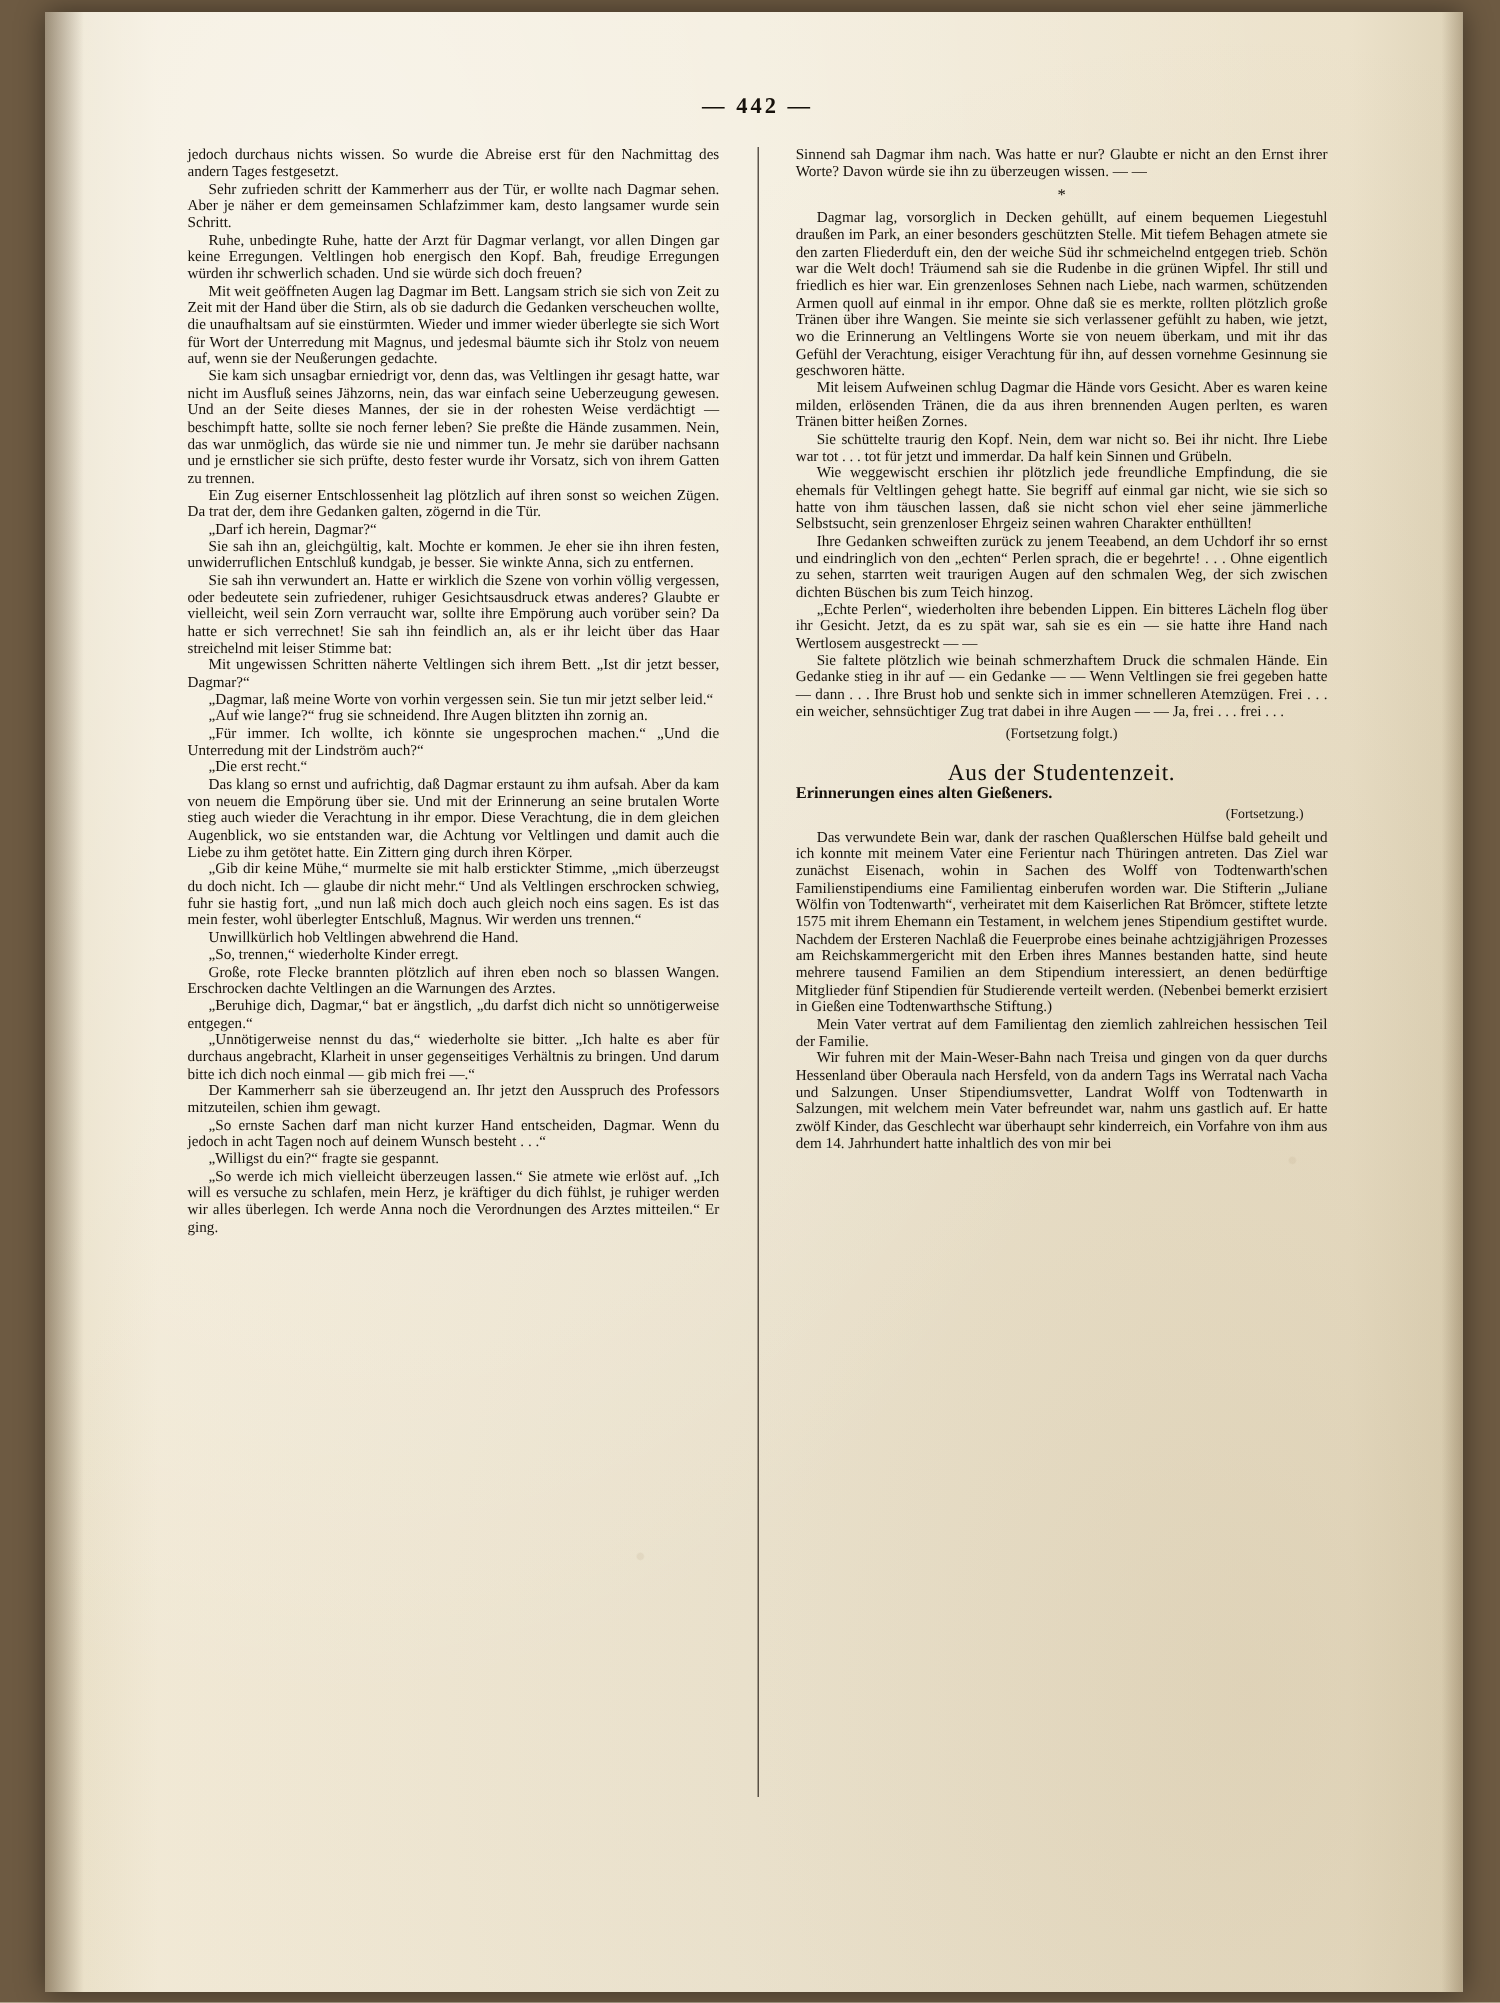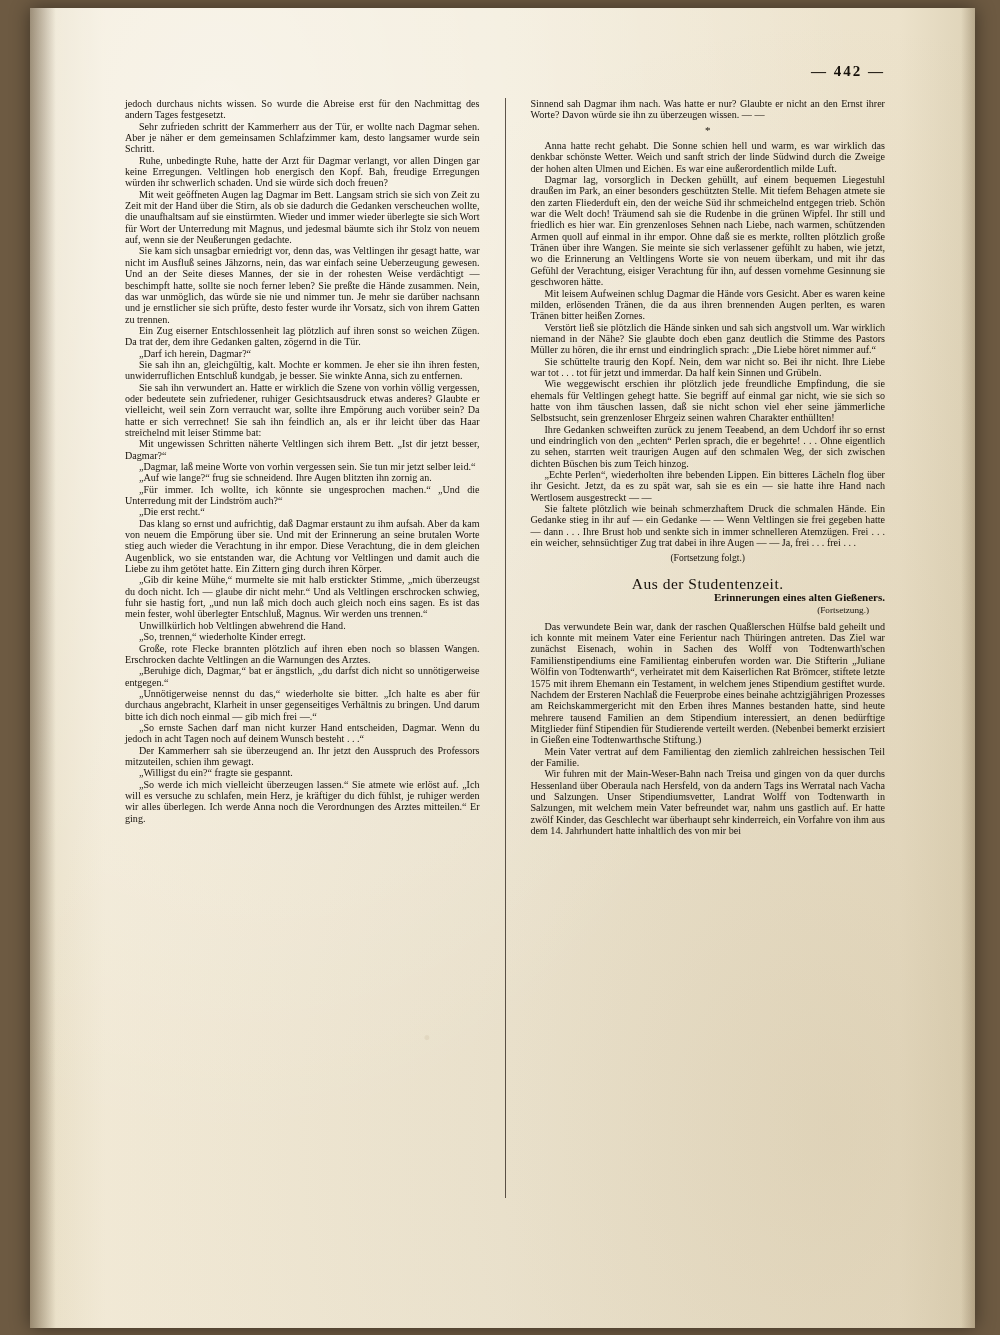--- a/index.html
+++ b/index.html
@@ -32,21 +32,21 @@
     background:linear-gradient(270deg, rgba(110,88,58,0.35), rgba(110,88,58,0));
     pointer-events:none;
   }
   #content{
     position:absolute;
     left:95px;top:55px;
     width:760px;height:1215px;
     color:#16110b;
   }
   .folio{
-    text-align:right;
+    text-align:center;
     font-size:15px;
     letter-spacing:2px;
     font-weight:bold;
     margin-bottom:18px;
     font-family:"Liberation Serif", serif;
   }
   .columns{
     position:relative;
     display:flex;
     gap:12px;
@@ -78,21 +78,21 @@
   .sec-title{
     text-align:center;
     font-size:15.5px;
     font-weight:normal;
     letter-spacing:.5px;
     margin:14px 0 3px 0;
     text-indent:0;
     font-family:"Liberation Serif", serif;
   }
   .sec-sub{
-    text-align:right;
+    text-align:left;
     font-size:11px;
     font-weight:bold;
     margin:0 0 2px 0;
     text-indent:0;
   }
   .sec-note{
     text-align:right;
     font-size:9.2px;
     margin:0 16px 4px 0;
     text-indent:0;
@@ -137,35 +137,33 @@
         <p>„Auf wie lange?“ frug sie schneidend. Ihre Augen blitzten ihn zornig an.</p>
         <p>„Für immer. Ich wollte, ich könnte sie ungesprochen machen.“ „Und die Unterredung mit der Lindström auch?“</p>
         <p>„Die erst recht.“</p>
         <p>Das klang so ernst und aufrichtig, daß Dagmar erstaunt zu ihm aufsah. Aber da kam von neuem die Empörung über sie. Und mit der Erinnerung an seine brutalen Worte stieg auch wieder die Verachtung in ihr empor. Diese Verachtung, die in dem gleichen Augenblick, wo sie entstanden war, die Achtung vor Veltlingen und damit auch die Liebe zu ihm getötet hatte. Ein Zittern ging durch ihren Körper.</p>
         <p>„Gib dir keine Mühe,“ murmelte sie mit halb erstickter Stimme, „mich überzeugst du doch nicht. Ich — glaube dir nicht mehr.“ Und als Veltlingen erschrocken schwieg, fuhr sie hastig fort, „und nun laß mich doch auch gleich noch eins sagen. Es ist das mein fester, wohl überlegter Entschluß, Magnus. Wir werden uns trennen.“</p>
         <p>Unwillkürlich hob Veltlingen abwehrend die Hand.</p>
         <p>„So, trennen,“ wiederholte Kinder erregt.</p>
         <p>Große, rote Flecke brannten plötzlich auf ihren eben noch so blassen Wangen. Erschrocken dachte Veltlingen an die Warnungen des Arztes.</p>
         <p>„Beruhige dich, Dagmar,“ bat er ängstlich, „du darfst dich nicht so unnötigerweise entgegen.“</p>
         <p>„Unnötigerweise nennst du das,“ wiederholte sie bitter. „Ich halte es aber für durchaus angebracht, Klarheit in unser gegenseitiges Verhältnis zu bringen. Und darum bitte ich dich noch einmal — gib mich frei —.“</p>
+        <p>Der Kammerherr sah sie überzeugend an. Ihr jetzt den Ausspruch des Professors mitzuteilen, schien ihm gewagt.</p>
         <p>„So ernste Sachen darf man nicht kurzer Hand entscheiden, Dagmar. Wenn du jedoch in acht Tagen noch auf deinem Wunsch besteht . . .“</p>
-        <p>Der Kammerherr sah sie überzeugend an. Ihr jetzt den Ausspruch des Professors mitzuteilen, schien ihm gewagt.</p>
         <p>„Willigst du ein?“ fragte sie gespannt.</p>
         <p>„So werde ich mich vielleicht überzeugen lassen.“ Sie atmete wie erlöst auf. „Ich will es versuche zu schlafen, mein Herz, je kräftiger du dich fühlst, je ruhiger werden wir alles überlegen. Ich werde Anna noch die Verordnungen des Arztes mitteilen.“ Er ging.</p>
       </div>
 
       <div class="rule"></div>
 
       <div class="col right">
         <p class="noind">Sinnend sah Dagmar ihm nach. Was hatte er nur? Glaubte er nicht an den Ernst ihrer Worte? Davon würde sie ihn zu überzeugen wissen. — —</p>
         <p class="star">*</p>
-        <p>Anna hatte recht gehabt. Die Sonne schien hell und warm, es war wirklich das denkbar schönste Wetter. Weich und sanft strich der linde Südwind durch die Zweige der hohen alten Ulmen und Eichen. Es war eine außerordentlich milde Luft.</p>
         <p>Dagmar lag, vorsorglich in Decken gehüllt, auf einem bequemen Liegestuhl draußen im Park, an einer besonders geschützten Stelle. Mit tiefem Behagen atmete sie den zarten Fliederduft ein, den der weiche Süd ihr schmeichelnd entgegen trieb. Schön war die Welt doch! Träumend sah sie die Rudenbe in die grünen Wipfel. Ihr still und friedlich es hier war. Ein grenzenloses Sehnen nach Liebe, nach warmen, schützenden Armen quoll auf einmal in ihr empor. Ohne daß sie es merkte, rollten plötzlich große Tränen über ihre Wangen. Sie meinte sie sich verlassener gefühlt zu haben, wie jetzt, wo die Erinnerung an Veltlingens Worte sie von neuem überkam, und mit ihr das Gefühl der Verachtung, eisiger Verachtung für ihn, auf dessen vornehme Gesinnung sie geschworen hätte.</p>
         <p>Mit leisem Aufweinen schlug Dagmar die Hände vors Gesicht. Aber es waren keine milden, erlösenden Tränen, die da aus ihren brennenden Augen perlten, es waren Tränen bitter heißen Zornes.</p>
-        <p>Verstört ließ sie plötzlich die Hände sinken und sah sich angstvoll um. War wirklich niemand in der Nähe? Sie glaubte doch eben ganz deutlich die Stimme des Pastors Müller zu hören, die ihr ernst und eindringlich sprach: „Die Liebe höret nimmer auf.“</p>
         <p>Sie schüttelte traurig den Kopf. Nein, dem war nicht so. Bei ihr nicht. Ihre Liebe war tot . . . tot für jetzt und immerdar. Da half kein Sinnen und Grübeln.</p>
         <p>Wie weggewischt erschien ihr plötzlich jede freundliche Empfindung, die sie ehemals für Veltlingen gehegt hatte. Sie begriff auf einmal gar nicht, wie sie sich so hatte von ihm täuschen lassen, daß sie nicht schon viel eher seine jämmerliche Selbstsucht, sein grenzenloser Ehrgeiz seinen wahren Charakter enthüllten!</p>
         <p>Ihre Gedanken schweiften zurück zu jenem Teeabend, an dem Uchdorf ihr so ernst und eindringlich von den „echten“ Perlen sprach, die er begehrte! . . . Ohne eigentlich zu sehen, starrten weit traurigen Augen auf den schmalen Weg, der sich zwischen dichten Büschen bis zum Teich hinzog.</p>
         <p>„Echte Perlen“, wiederholten ihre bebenden Lippen. Ein bitteres Lächeln flog über ihr Gesicht. Jetzt, da es zu spät war, sah sie es ein — sie hatte ihre Hand nach Wertlosem ausgestreckt — —</p>
         <p>Sie faltete plötzlich wie beinah schmerzhaftem Druck die schmalen Hände. Ein Gedanke stieg in ihr auf — ein Gedanke — — Wenn Veltlingen sie frei gegeben hatte — dann . . . Ihre Brust hob und senkte sich in immer schnelleren Atemzügen. Frei . . . ein weicher, sehnsüchtiger Zug trat dabei in ihre Augen — — Ja, frei . . . frei . . .</p>
         <p class="center-small">(Fortsetzung folgt.)</p>
 
         <div class="sec-title">Aus der Studentenzeit.</div>
         <div class="sec-sub">Erinnerungen eines alten Gießeners.</div>
         <div class="sec-note">(Fortsetzung.)</div>

